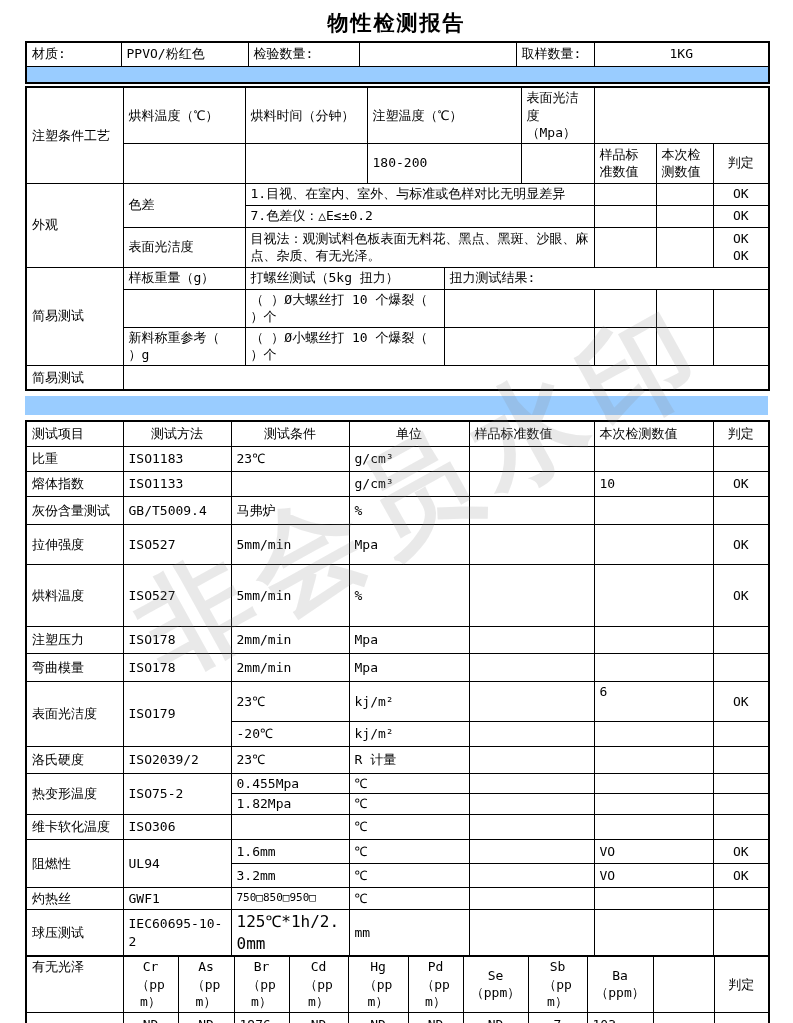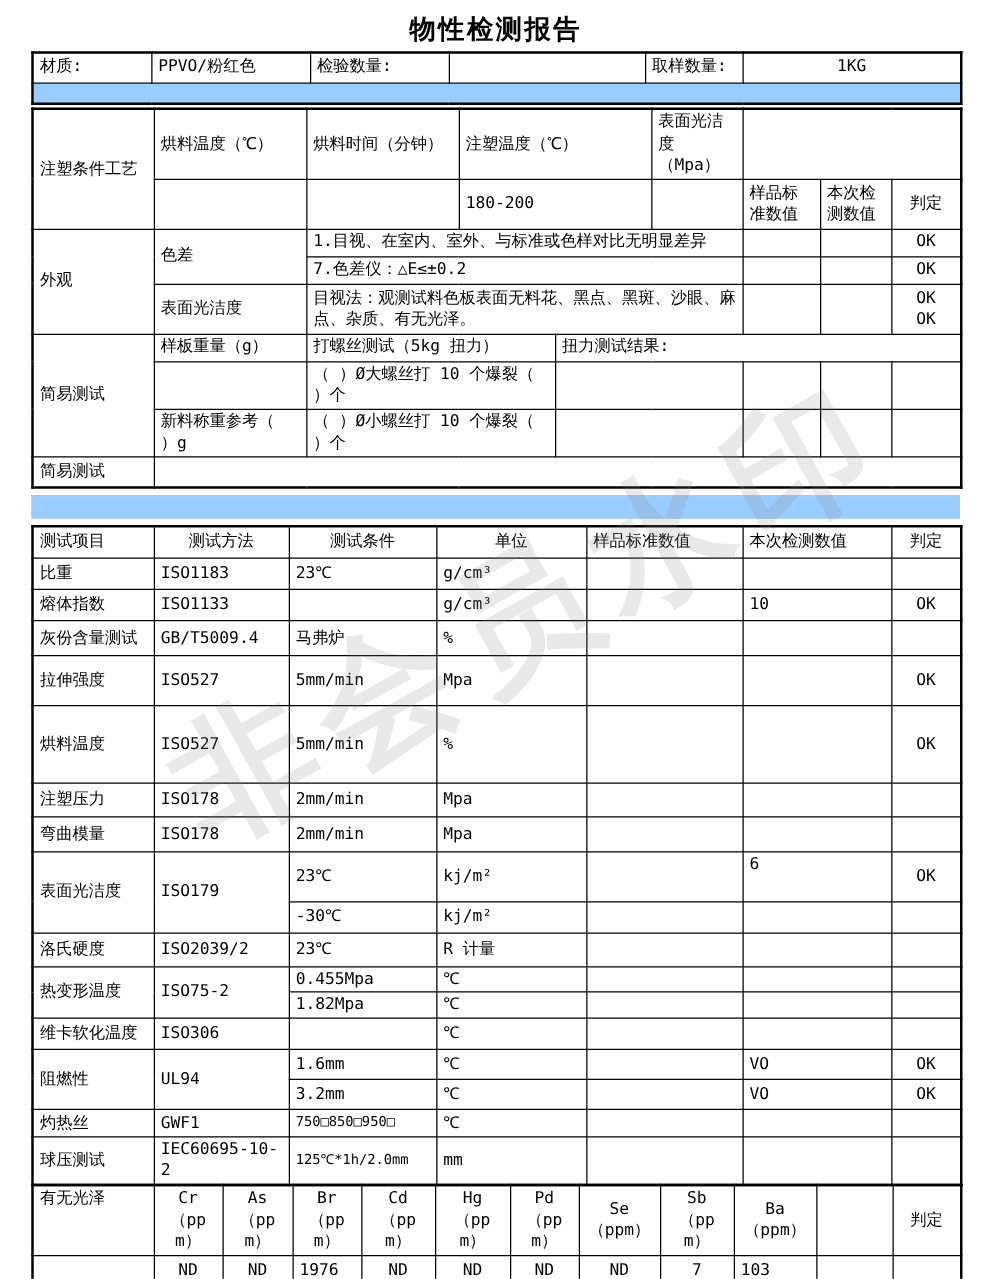--- a/index.html
+++ b/index.html
@@ -235,21 +235,21 @@
     <tr style="height:40px">
       <td rowspan="2">表面光洁度</td>
       <td rowspan="2">ISO179</td>
       <td>23℃</td>
       <td>kj/m²</td>
       <td></td>
       <td class="vtop">6</td>
       <td class="c">OK</td>
     </tr>
     <tr style="height:25px">
-      <td>-30℃</td>
+      <td>-20℃</td>
       <td>kj/m²</td>
       <td></td>
       <td></td>
       <td class="c"></td>
     </tr>
     <tr style="height:27px">
       <td>洛氏硬度</td>
       <td>ISO2039/2</td>
       <td>23℃</td>
       <td>R 计量</td>
@@ -303,21 +303,21 @@
       <td>GWF1</td>
       <td style="font-size:11px">750□850□950□</td>
       <td>℃</td>
       <td></td>
       <td></td>
       <td class="c"></td>
     </tr>
     <tr style="height:22px">
       <td>球压测试</td>
       <td>IEC60695-10-2</td>
-      <td style="font-size:11px">125℃*1h/2.0mm</td>
+      <td style="font-size:16px">125℃*1h/2.0mm</td>
       <td>mm</td>
       <td></td>
       <td></td>
       <td class="c"></td>
     </tr>
   </tbody>
     </table>
 
   <table class="t" style="margin-top:-2px">
     <colgroup>

